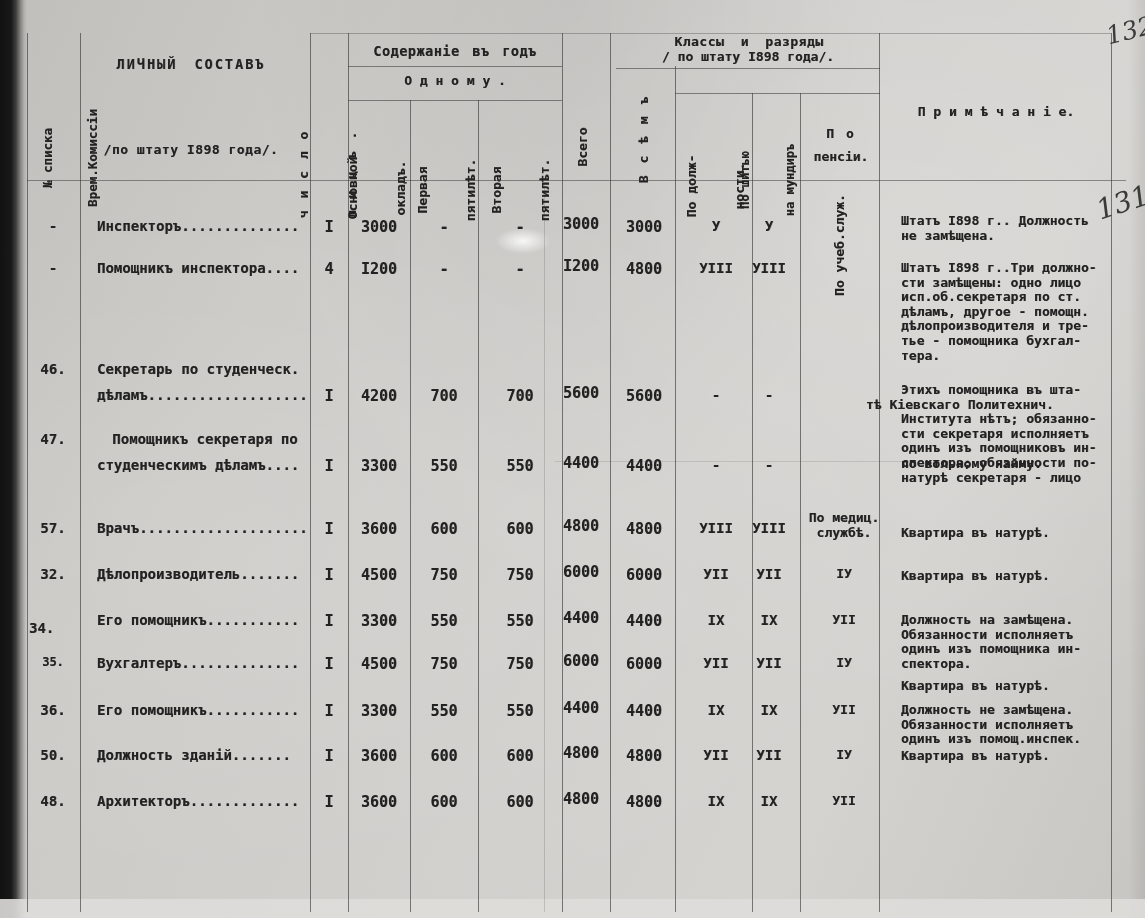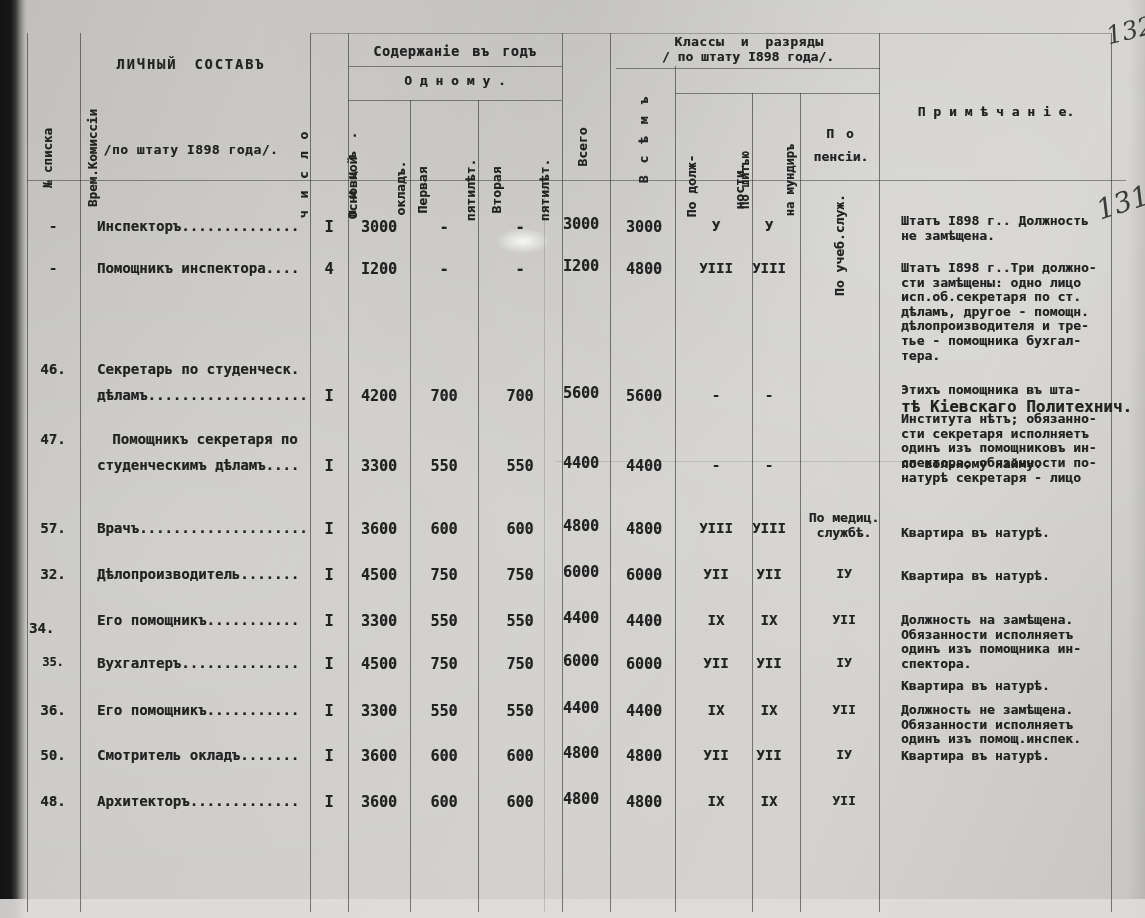--- a/index.html
+++ b/index.html
@@ -158,21 +158,21 @@
     <div class="cell" style="left: 97px; width: 216px; text-align: left; font-size: 14px; top: 387px;">дѣламъ...................</div>
     <div class="cell" style="left: 313px; width: 32px; text-align: center; font-size: 15px; top: 387px;">I</div>
     <div class="cell" style="left: 350px; width: 58px; text-align: center; font-size: 15px; top: 387px;">4200</div>
     <div class="cell" style="left: 414px; width: 60px; text-align: center; font-size: 15px; top: 387px;">700</div>
     <div class="cell" style="left: 489px; width: 62px; text-align: center; font-size: 15px; top: 387px;">700</div>
     <div class="cell" style="left: 563px; width: 46px; text-align: left; font-size: 15px; top: 384px;">5600</div>
     <div class="cell" style="left: 613px; width: 62px; text-align: center; font-size: 15px; top: 387px;">5600</div>
     <div class="cell" style="left: 687px; width: 58px; text-align: center; font-size: 14px; top: 387px;">-</div>
     <div class="cell" style="left: 741px; width: 56px; text-align: center; font-size: 14px; top: 387px;">-</div>
     <div class="cell" style="left: 901px; width: 222px; text-align: left; font-size: 13px; top: 382px;">Этихъ помощника въ шта-</div>
-    <div class="cell" style="left: 901px; width: 222px; text-align: left; font-size: 16px; top: 396.6px;">тѣ Кiевскаго Политехнич.</div>
+    <div class="cell" style="left: 866px; width: 222px; text-align: left; font-size: 13px; top: 396.6px;">тѣ Кiевскаго Политехнич.</div>
     <div class="cell" style="left: 901px; width: 222px; text-align: left; font-size: 13px; top: 411.2px;">Института нѣтъ; обязанно-</div>
     <div class="cell" style="left: 901px; width: 222px; text-align: left; font-size: 13px; top: 425.8px;">сти секретаря исполняетъ</div>
     <div class="cell" style="left: 901px; width: 222px; text-align: left; font-size: 13px; top: 440.4px;">одинъ изъ помощниковъ ин-</div>
     <div class="cell" style="left: 901px; width: 222px; text-align: left; font-size: 13px; top: 455px;">спектора; обязанности по-</div>
     <div class="cell" style="left: 901px; width: 222px; text-align: left; font-size: 13px; top: 469.6px;">натурѣ секретаря - лицо</div>
     <div class="cell" style="left: 901px; width: 222px; text-align: left; font-size: 13px; top: 456px;">по вольному найму.</div>
     <div class="cell" style="left: 29px; width: 48px; text-align: center; font-size: 14px; top: 431px;">47.</div>
     <div class="cell" style="left: 97px; width: 216px; text-align: center; font-size: 14px; top: 431px;">Помощникъ секретаря по</div>
     <div class="cell" style="left: 97px; width: 216px; text-align: left; font-size: 14px; top: 457px;">студенческимъ дѣламъ....</div>
     <div class="cell" style="left: 313px; width: 32px; text-align: center; font-size: 15px; top: 457px;">I</div>
@@ -243,21 +243,21 @@
     <div class="cell" style="left: 489px; width: 62px; text-align: center; font-size: 15px; top: 702px;">550</div>
     <div class="cell" style="left: 563px; width: 46px; text-align: left; font-size: 15px; top: 699px;">4400</div>
     <div class="cell" style="left: 613px; width: 62px; text-align: center; font-size: 15px; top: 702px;">4400</div>
     <div class="cell" style="left: 687px; width: 58px; text-align: center; font-size: 14px; top: 702px;">IX</div>
     <div class="cell" style="left: 741px; width: 56px; text-align: center; font-size: 14px; top: 702px;">IX</div>
     <div class="cell" style="left: 802px; width: 84px; text-align: center; font-size: 13px; top: 702px;">УII</div>
     <div class="cell" style="left: 901px; width: 222px; text-align: left; font-size: 13px; top: 702px;">Должность не замѣщена.</div>
     <div class="cell" style="left: 901px; width: 222px; text-align: left; font-size: 13px; top: 716.6px;">Обязанности исполняетъ</div>
     <div class="cell" style="left: 901px; width: 222px; text-align: left; font-size: 13px; top: 731.2px;">одинъ изъ помощ.инспек.</div>
     <div class="cell" style="left: 29px; width: 48px; text-align: center; font-size: 14px; top: 747px;">50.</div>
-    <div class="cell" style="left: 97px; width: 216px; text-align: left; font-size: 14px; top: 747px;">Смотритель окладъ.......</div>
+    <div class="cell" style="left: 97px; width: 216px; text-align: left; font-size: 14px; top: 747px;">Должность зданiй.......</div>
     <div class="cell" style="left: 313px; width: 32px; text-align: center; font-size: 15px; top: 747px;">I</div>
     <div class="cell" style="left: 350px; width: 58px; text-align: center; font-size: 15px; top: 747px;">3600</div>
     <div class="cell" style="left: 414px; width: 60px; text-align: center; font-size: 15px; top: 747px;">600</div>
     <div class="cell" style="left: 489px; width: 62px; text-align: center; font-size: 15px; top: 747px;">600</div>
     <div class="cell" style="left: 563px; width: 46px; text-align: left; font-size: 15px; top: 744px;">4800</div>
     <div class="cell" style="left: 613px; width: 62px; text-align: center; font-size: 15px; top: 747px;">4800</div>
     <div class="cell" style="left: 687px; width: 58px; text-align: center; font-size: 14px; top: 747px;">УII</div>
     <div class="cell" style="left: 741px; width: 56px; text-align: center; font-size: 14px; top: 747px;">УII</div>
     <div class="cell" style="left: 802px; width: 84px; text-align: center; font-size: 13px; top: 747px;">IУ</div>
     <div class="cell" style="left: 901px; width: 222px; text-align: left; font-size: 13px; top: 748px;">Квартира въ натурѣ.</div>

